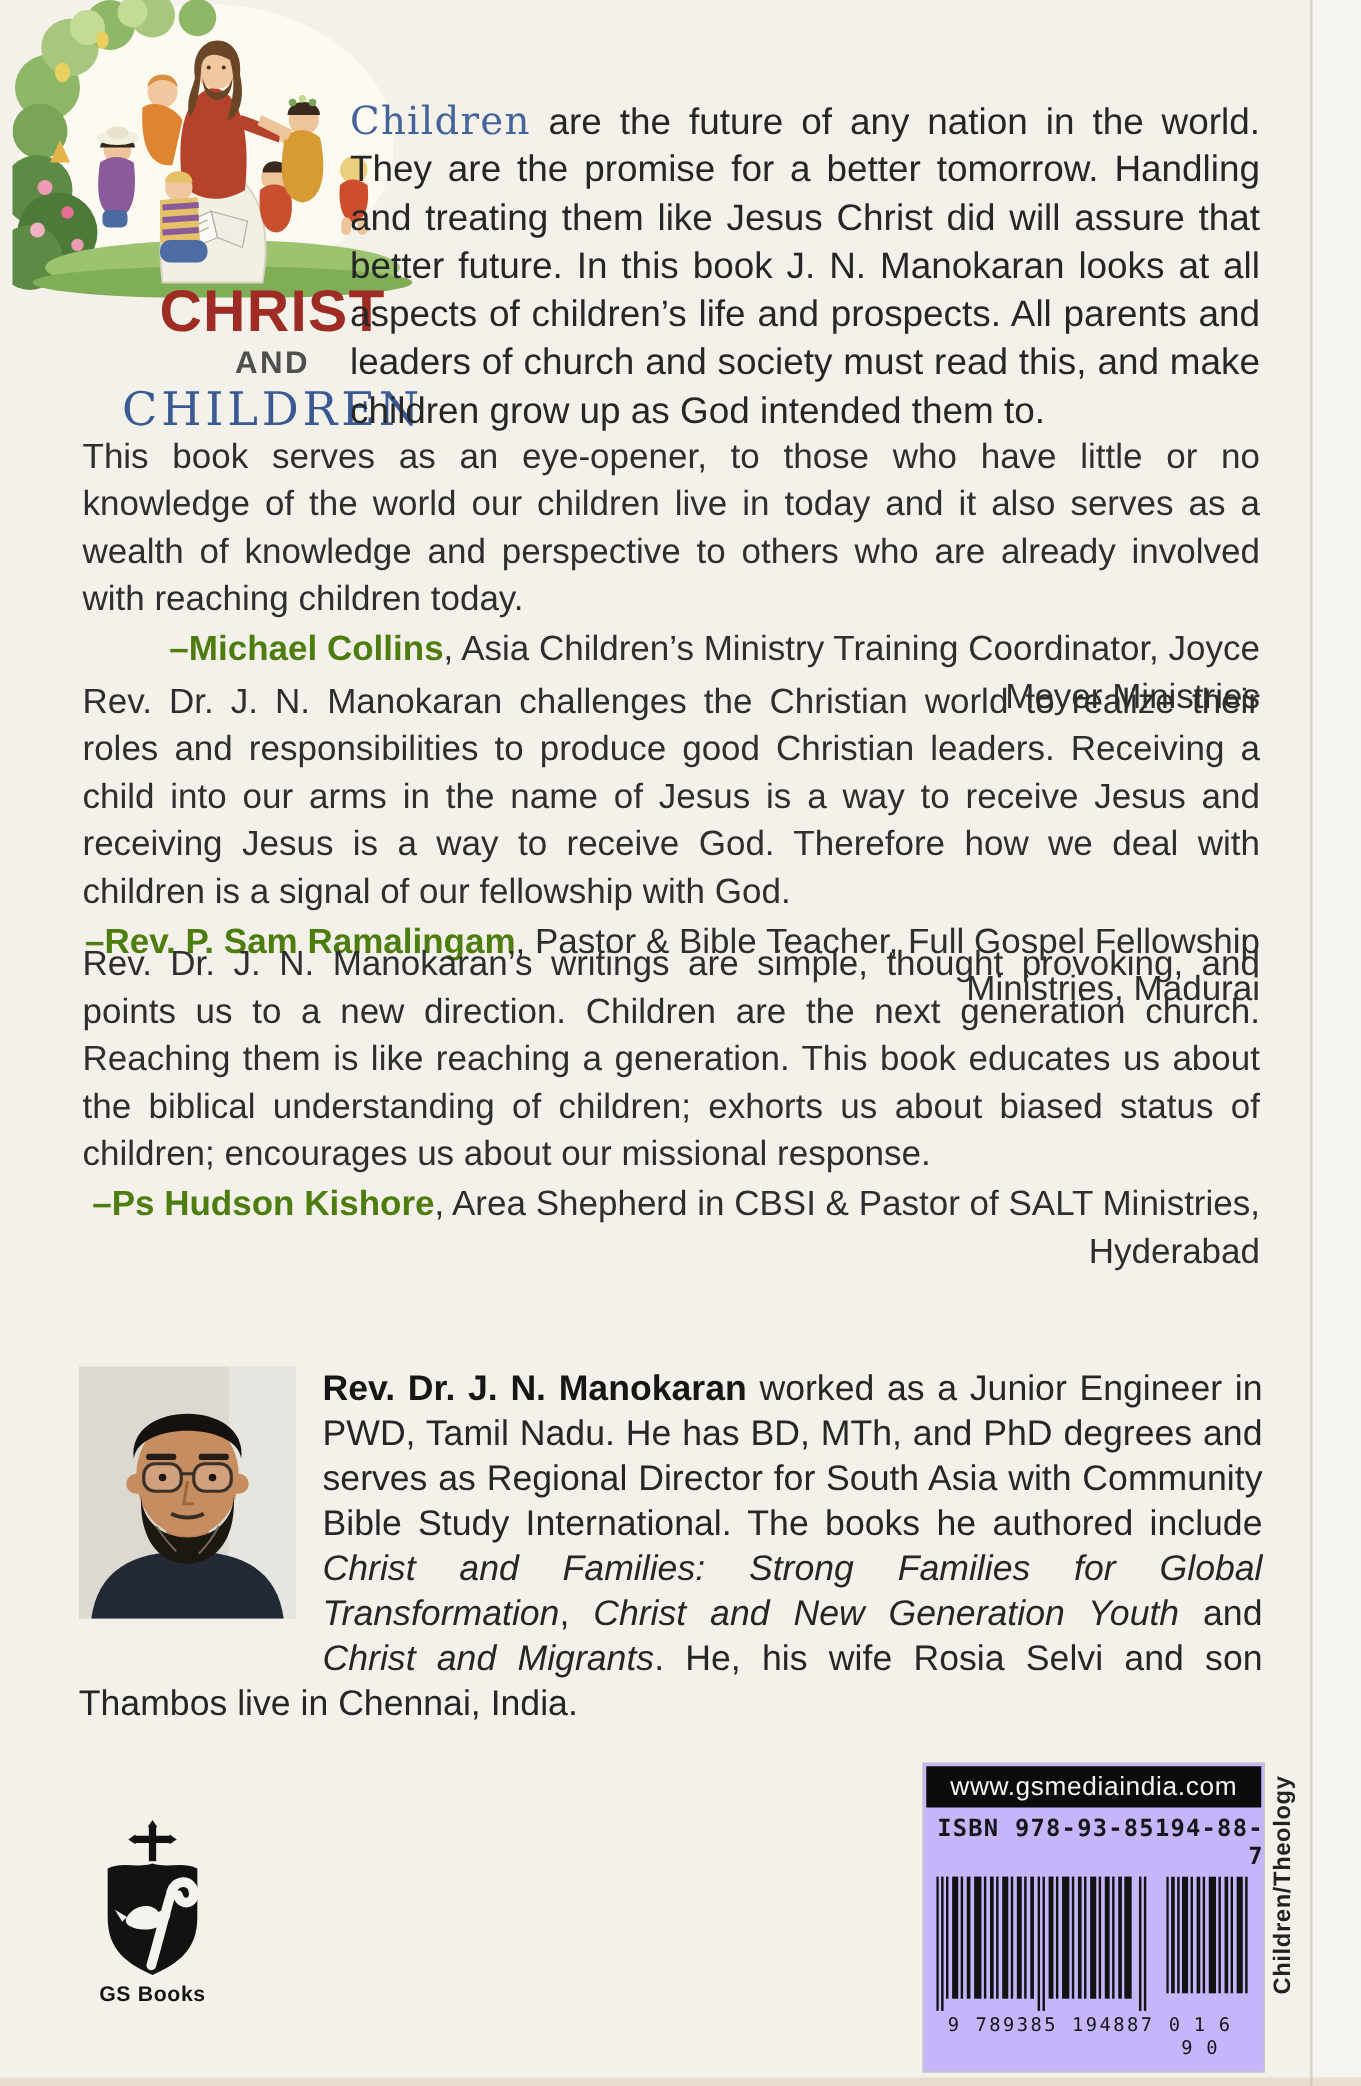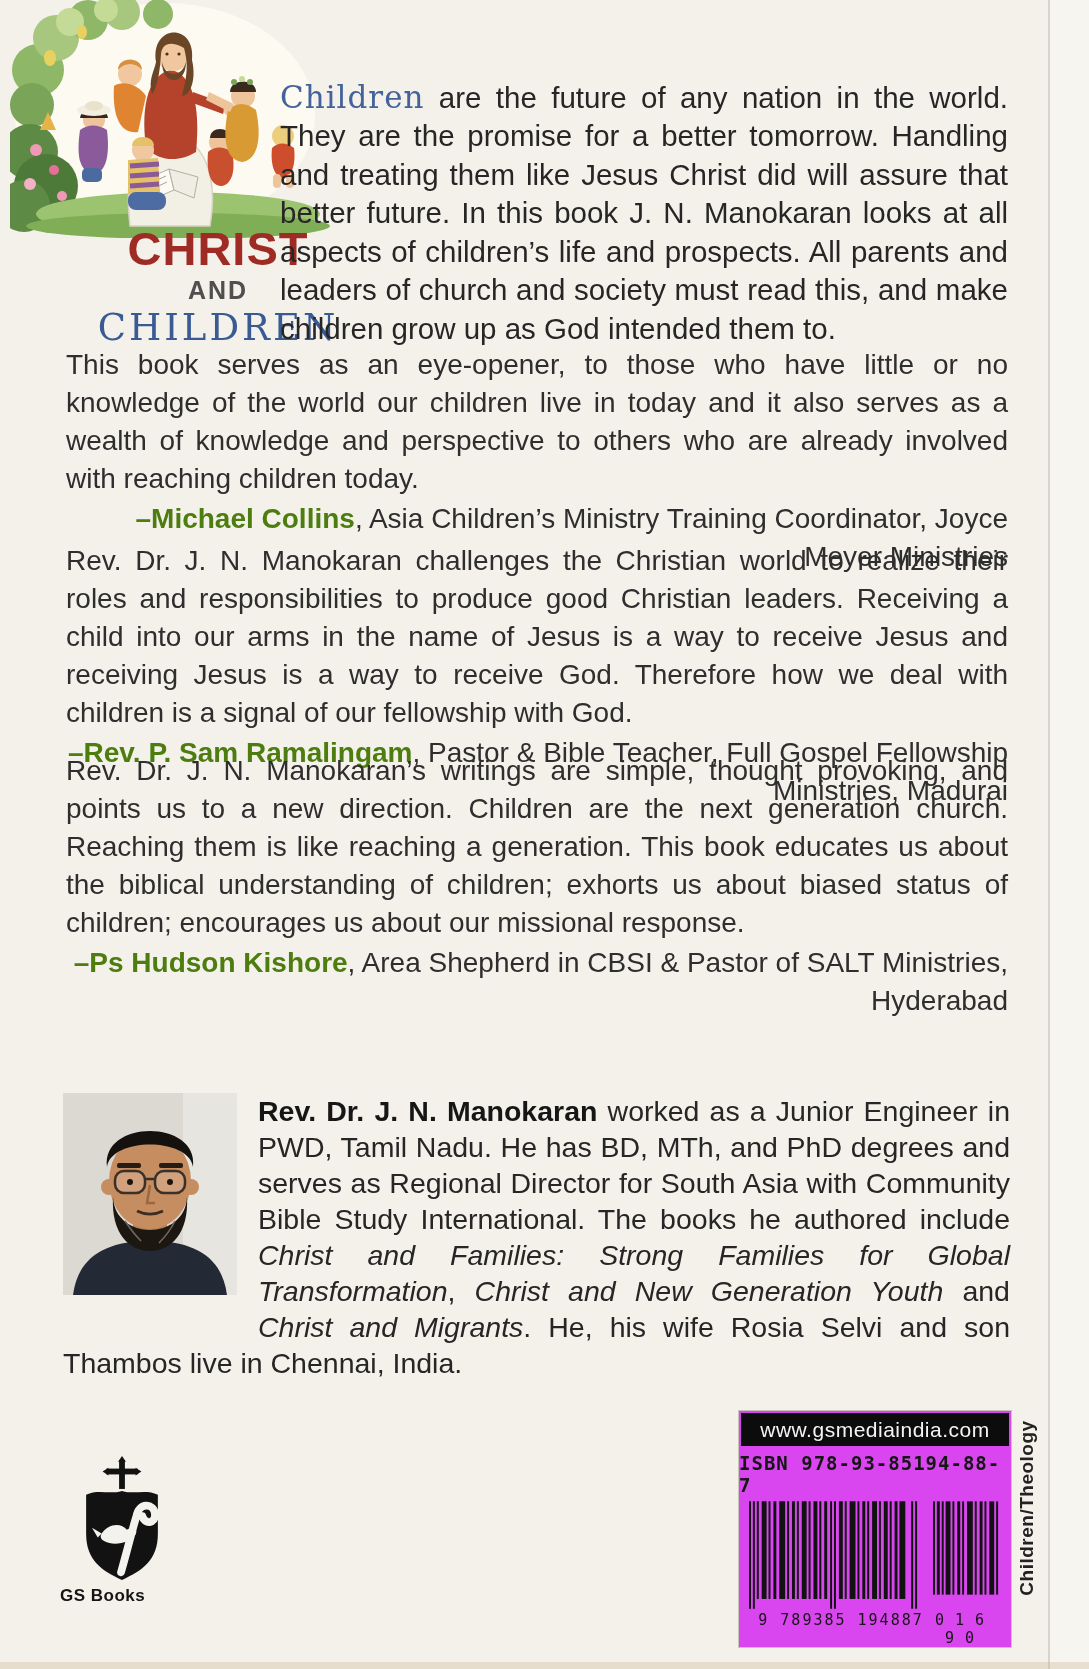--- a/index.html
+++ b/index.html
@@ -36,30 +36,30 @@
 
   
   .author{position:absolute;left:63px;top:1093px;width:947px;
           font-size:28.5px;line-height:36px;text-align:justify;color:#262626;}
   .author-photo-wrap{float:left;width:174px;height:248px;margin-right:21px;}
   .author-photo{width:174px;height:202px;display:block;}
   .author b{color:#161616;}
   .author i{font-style:italic;}
 
   
-  .publisher{position:absolute;left:60px;top:1456px;width:124px;}
+  .publisher{position:absolute;left:60px;top:1456px;width:124px;text-align:center;}
   .publisher svg{display:block;margin:0 auto;}
   .publisher-label{font-size:17px;font-weight:bold;color:#141414;margin-top:4px;letter-spacing:.5px;}
 
-  .barcode-box{position:absolute;left:738px;top:1410px;width:274px;background:#d946ef;
-               border:1px solid #c9c5bd;box-sizing:border-box;}
+  .barcode-box{position:absolute;left:738px;top:1410px;width:274px;background:#c4b5fd;
+               border:1px solid #c9c5bd;box-sizing:border-box;padding-bottom:10px;}
   .barcode-web{background:#0c0c0c;color:#f4f4f4;text-align:center;font-size:21px;
                line-height:33px;height:33px;margin:2px;letter-spacing:.5px;}
   .barcode-isbn{font-family:"DejaVu Sans Mono",monospace;font-weight:bold;font-size:19px;
-                letter-spacing:1px;text-align:left;color:#161616;margin:6px 0 4px 0;}
+                letter-spacing:1px;text-align:right;color:#161616;margin:6px 0 4px 0;}
   .bars-row{display:flex;justify-content:center;align-items:flex-start;gap:14px;}
   .digits-row{display:flex;justify-content:center;gap:0;
               font-family:"DejaVu Sans Mono",monospace;font-size:15px;color:#161616;margin-top:1px;}
   .digits-main{width:170px;text-align:center;letter-spacing:2px;}
   .digits-addon{width:68px;text-align:center;letter-spacing:1px;}
 
   .category{position:absolute;left:1006px;top:1408px;width:42px;height:200px;
             display:flex;align-items:center;justify-content:center;}
   .category span{transform:rotate(-90deg);white-space:nowrap;font-size:19px;
                  font-weight:bold;color:#222;letter-spacing:.5px;}

